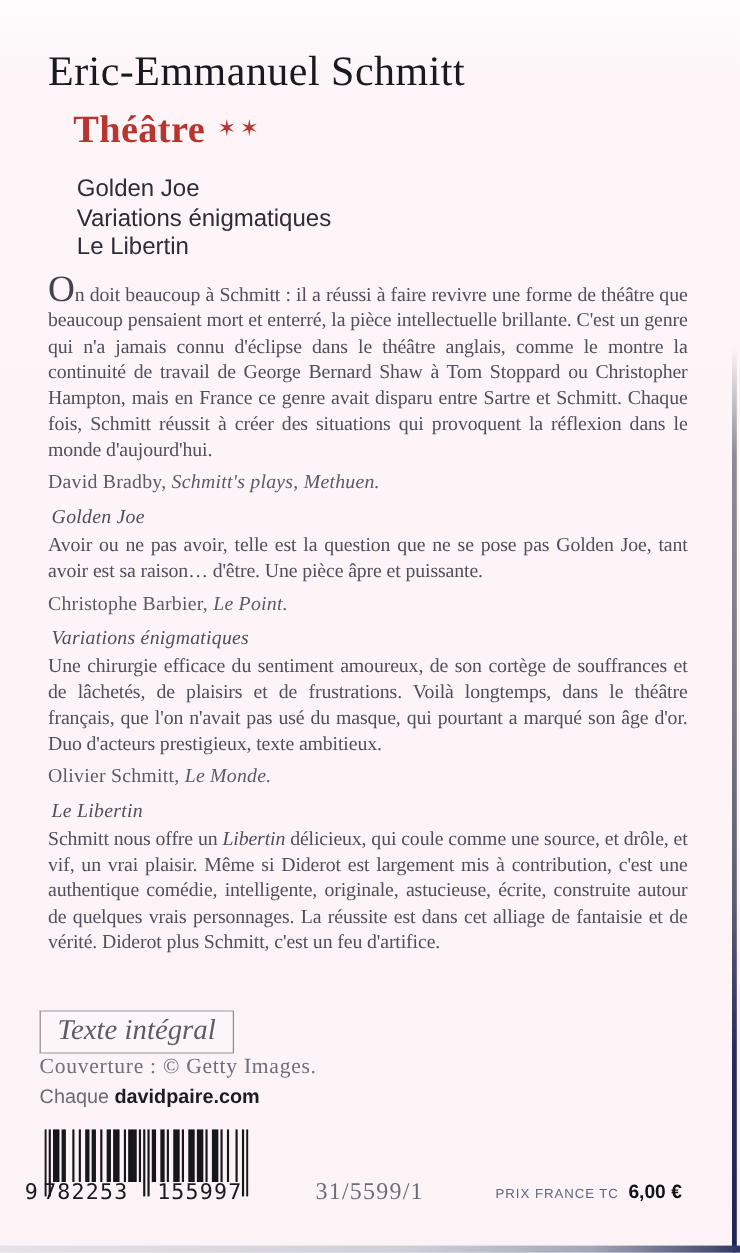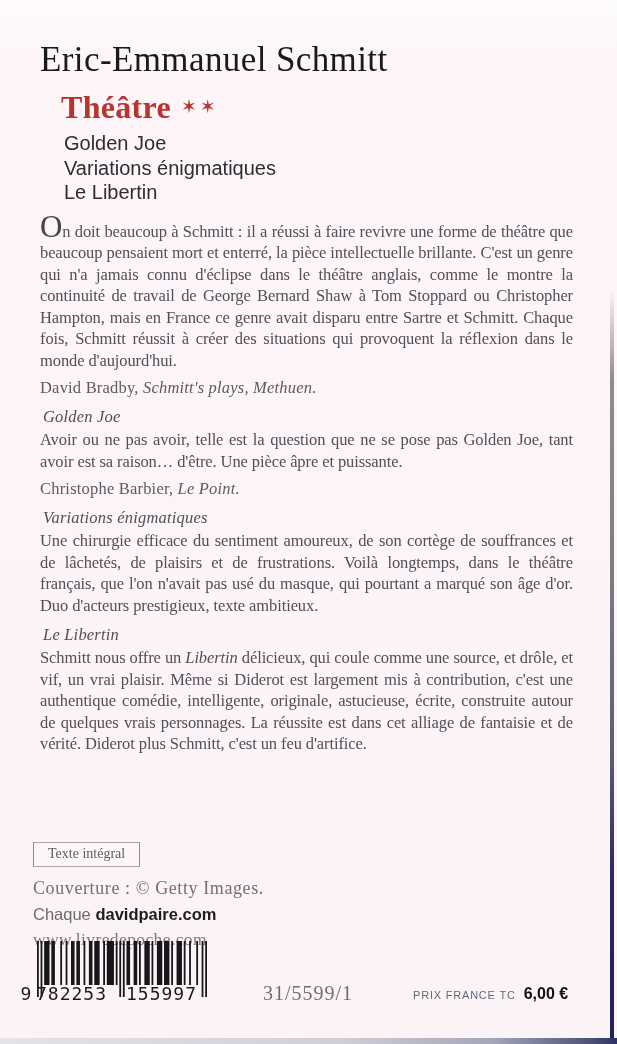--- a/index.html
+++ b/index.html
@@ -22,21 +22,21 @@
     position:absolute; left:0; right:0; bottom:0; height:6px;
     background:linear-gradient(to right,#e5e3e8 0%,#cfcfd8 55%,#a3a6b7 80%,#4b5076 96%,#2e3364 100%);
   }
 
   
   .main { position:relative; padding:40px 44px 0 40px; }
   .author {
     margin:0 0 9px 0; font-size:35px; font-weight:500; letter-spacing:.4px;
     color:var(--dark-ink); font-family:"Liberation Serif", serif;
   }
-  .title-line { margin:0 0 5px 21px; }
+  .title-line { margin:0 0 19px 21px; }
   .book-title {
     font-size:32px; font-weight:700; color:var(--accent);
     letter-spacing:.3px;
   }
   .title-stars { color:var(--accent); font-size:19px; letter-spacing:3px; margin-left:10px; vertical-align:5px; }
   .works { list-style:none; margin:3px 0 15px 24px; padding:0;
     font-family:"Liberation Sans", sans-serif; font-size:20px; line-height:24.5px;
     color:#2e2d34; }
 
   
@@ -52,21 +52,21 @@
   .attr em, .body-text em, .section-heading { font-style:italic; }
   .section-heading {
     margin:9px 0 2px 3px; font-size:16.5px; font-weight:400;
     color:var(--body-ink); letter-spacing:.2px;
   }
 
   
   .texte-integral {
     position:absolute; left:33px; top:842px; padding:3px 14px 4px;
     border:1px solid #aaa4ae; border-left-color:#8e8a94; border-right-color:#8e8a94;
-    font-size:14px; color:#5d5c65; background:rgba(255,255,255,.25);
+    font-style:italic; font-size:24px; color:#5d5c65; background:rgba(255,255,255,.25);
   }
   .cover-credit {
     position:absolute; left:33px; top:878px; font-size:18px; letter-spacing:.6px;
     color:#716f79;
   }
   .atelier {
     position:absolute; left:33px; top:905px; font-family:"Liberation Sans", sans-serif;
     font-size:16.5px; color:#6c6b72;
   }
   .atelier b { color:#1d1c21; font-weight:700; }
@@ -76,21 +76,21 @@
   }
 
   .barcode { position:absolute; left:15px; top:941px; width:200px; height:64px; }
   .barcode svg { position:absolute; left:22px; top:0; }
   .barcode-digits {
     position:absolute; top:42px; left:0; width:200px; height:22px;
     font-family:"DejaVu Sans Mono", monospace; font-size:18px; color:#1b1a1f;
   }
   .bc-prefix { position:absolute; left:0; width:22px; text-align:center; }
   .bc-left   { position:absolute; left:16px; width:76px; text-align:right; letter-spacing:1px; }
-  .bc-right  { position:absolute; left:111px; width:76px; text-align:left; letter-spacing:1px; }
+  .bc-right  { position:absolute; left:111px; width:76px; text-align:right; letter-spacing:1px; }
 
   .reference {
     position:absolute; left:263px; top:982px; font-size:20px; color:#6e6d76;
     letter-spacing:1px;
   }
   .price { position:absolute; left:413px; top:985px; white-space:nowrap;text-align:right; }
   .price-label {
     font-family:"Liberation Sans", sans-serif; font-size:11px; color:#5f6878;
     letter-spacing:.8px;
   }
@@ -121,33 +121,33 @@
     <p class="body-text"><span class="dropcap">O</span><span>n doit beaucoup à Schmitt : il a réussi à faire revivre une forme de théâtre que beaucoup pensaient mort et enterré, la pièce intellectuelle brillante. C'est un genre qui n'a jamais connu d'éclipse dans le théâtre anglais, comme le montre la continuité de travail de George Bernard Shaw à Tom Stoppard ou Christopher Hampton, mais en France ce genre avait disparu entre Sartre et Schmitt. Chaque fois, Schmitt réussit à créer des situations qui provoquent la réflexion dans le monde d'aujourd'hui.</span></p>
 
     <p class="attr"><span>David Bradby, </span><em>Schmitt's plays, Methuen.</em></p>
 
     <h3 class="section-heading">Golden Joe</h3>
     <p class="body-text">Avoir ou ne pas avoir, telle est la question que ne se pose pas Golden Joe, tant avoir est sa raison… d'être. Une pièce âpre et puissante.</p>
     <p class="attr"><span>Christophe Barbier, </span><em>Le Point.</em></p>
 
     <h3 class="section-heading">Variations énigmatiques</h3>
     <p class="body-text">Une chirurgie efficace du sentiment amoureux, de son cortège de souffrances et de lâchetés, de plaisirs et de frustrations. Voilà longtemps, dans le théâtre français, que l'on n'avait pas usé du masque, qui pourtant a marqué son âge d'or. Duo d'acteurs prestigieux, texte ambitieux.</p>
+    <p class="attr"><span>Olivier Schmitt, </span><em>Le Monde.</em></p>
 
     <h3 class="section-heading">Le Libertin</h3>
     <p class="body-text"><span>Schmitt nous offre un </span><em>Libertin</em><span> délicieux, qui coule comme une source, et drôle, et vif, un vrai plaisir. Même si Diderot est largement mis à contribution, c'est une authentique comédie, intelligente, originale, astucieuse, écrite, construite autour de quelques vrais personnages. La réussite est dans cet alliage de fantaisie et de vérité. Diderot plus Schmitt, c'est un feu d'artifice.</span></p>
 
   </div>
 
   <div class="texte-integral">Texte intégral</div>
 
   <div class="cover-credit">Couverture : © Getty Images.</div>
 
   <div class="atelier"><span>Chaque </span><b>davidpaire.com</b></div>
 
-  <div class="website">www.livredepoche.com</div>
 
   <div class="barcode">
     <svg width="170" height="58" viewBox="0 0 170 58">
         <rect x="0.00" y="0" width="1.79" height="56" fill="#17161a"></rect>
         <rect x="3.58" y="0" width="1.79" height="56" fill="#17161a"></rect>
         <rect x="7.16" y="0" width="5.37" height="44" fill="#17161a"></rect>
         <rect x="14.32" y="0" width="3.58" height="44" fill="#17161a"></rect>
         <rect x="23.26" y="0" width="1.79" height="44" fill="#17161a"></rect>
         <rect x="28.63" y="0" width="1.79" height="44" fill="#17161a"></rect>
         <rect x="34.00" y="0" width="3.58" height="44" fill="#17161a"></rect>

